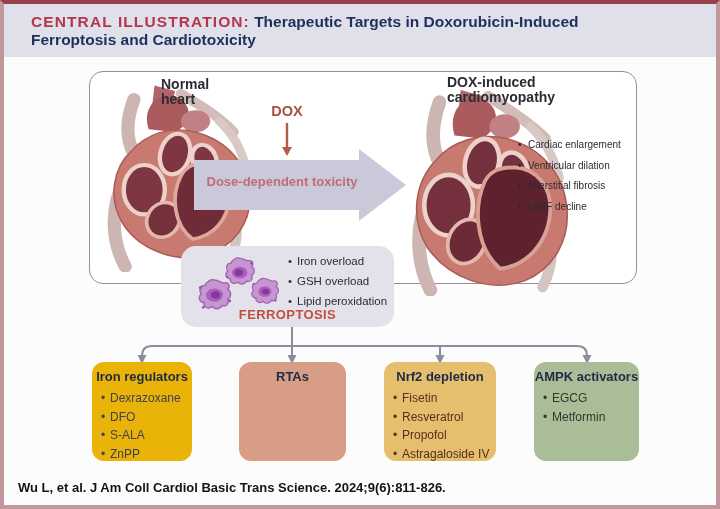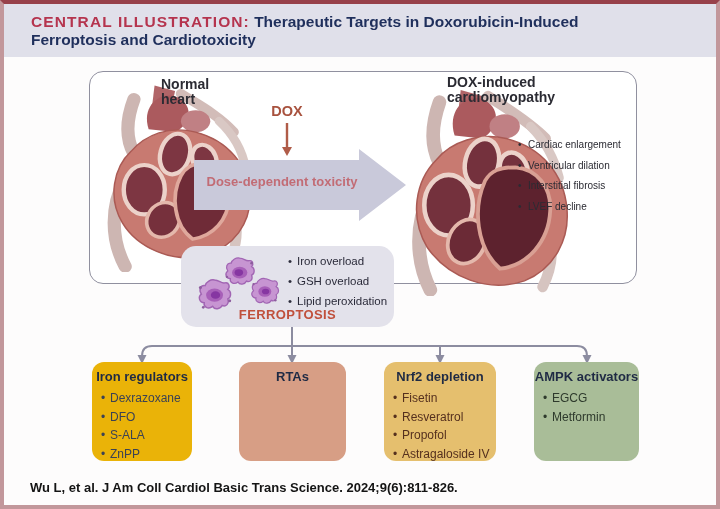--- a/index.html
+++ b/index.html
@@ -44,21 +44,21 @@
   .tbox-2{left:380px;width:112px;}
   .tbox-3{left:530px;width:105px;}
   .tbox-title{text-align:center;font-weight:bold;font-size:13px;color:#1f2a44;line-height:16px;}
   .tbox ul{margin:4px 0 0 0;padding:0 0 0 9px;list-style:none;}
   .tbox li{position:relative;padding-left:9px;font-size:12px;line-height:18.5px;}
   .tbox li::before{content:"•";position:absolute;left:0;}
   .tbox-0 li{color:#3b4254;}
   .tbox-1 li{color:#4e241a;}
   .tbox-2 li{color:#55301e;}
   .tbox-3 li{color:#2e3a2c;}
-  .citation{position:absolute;left:26px;top:476px;font-weight:bold;font-size:13px;color:#141414;}
+  .citation{position:absolute;left:14px;top:476px;font-weight:bold;font-size:13px;color:#141414;}
 </style>
 </head>
 <body>
 
 <div class="frame">
 
   <div class="header">
     <div>
       <span class="eyebrow">CENTRAL ILLUSTRATION:</span><span class="htitle"> Therapeutic Targets in Doxorubicin-Induced</span>
     </div>

